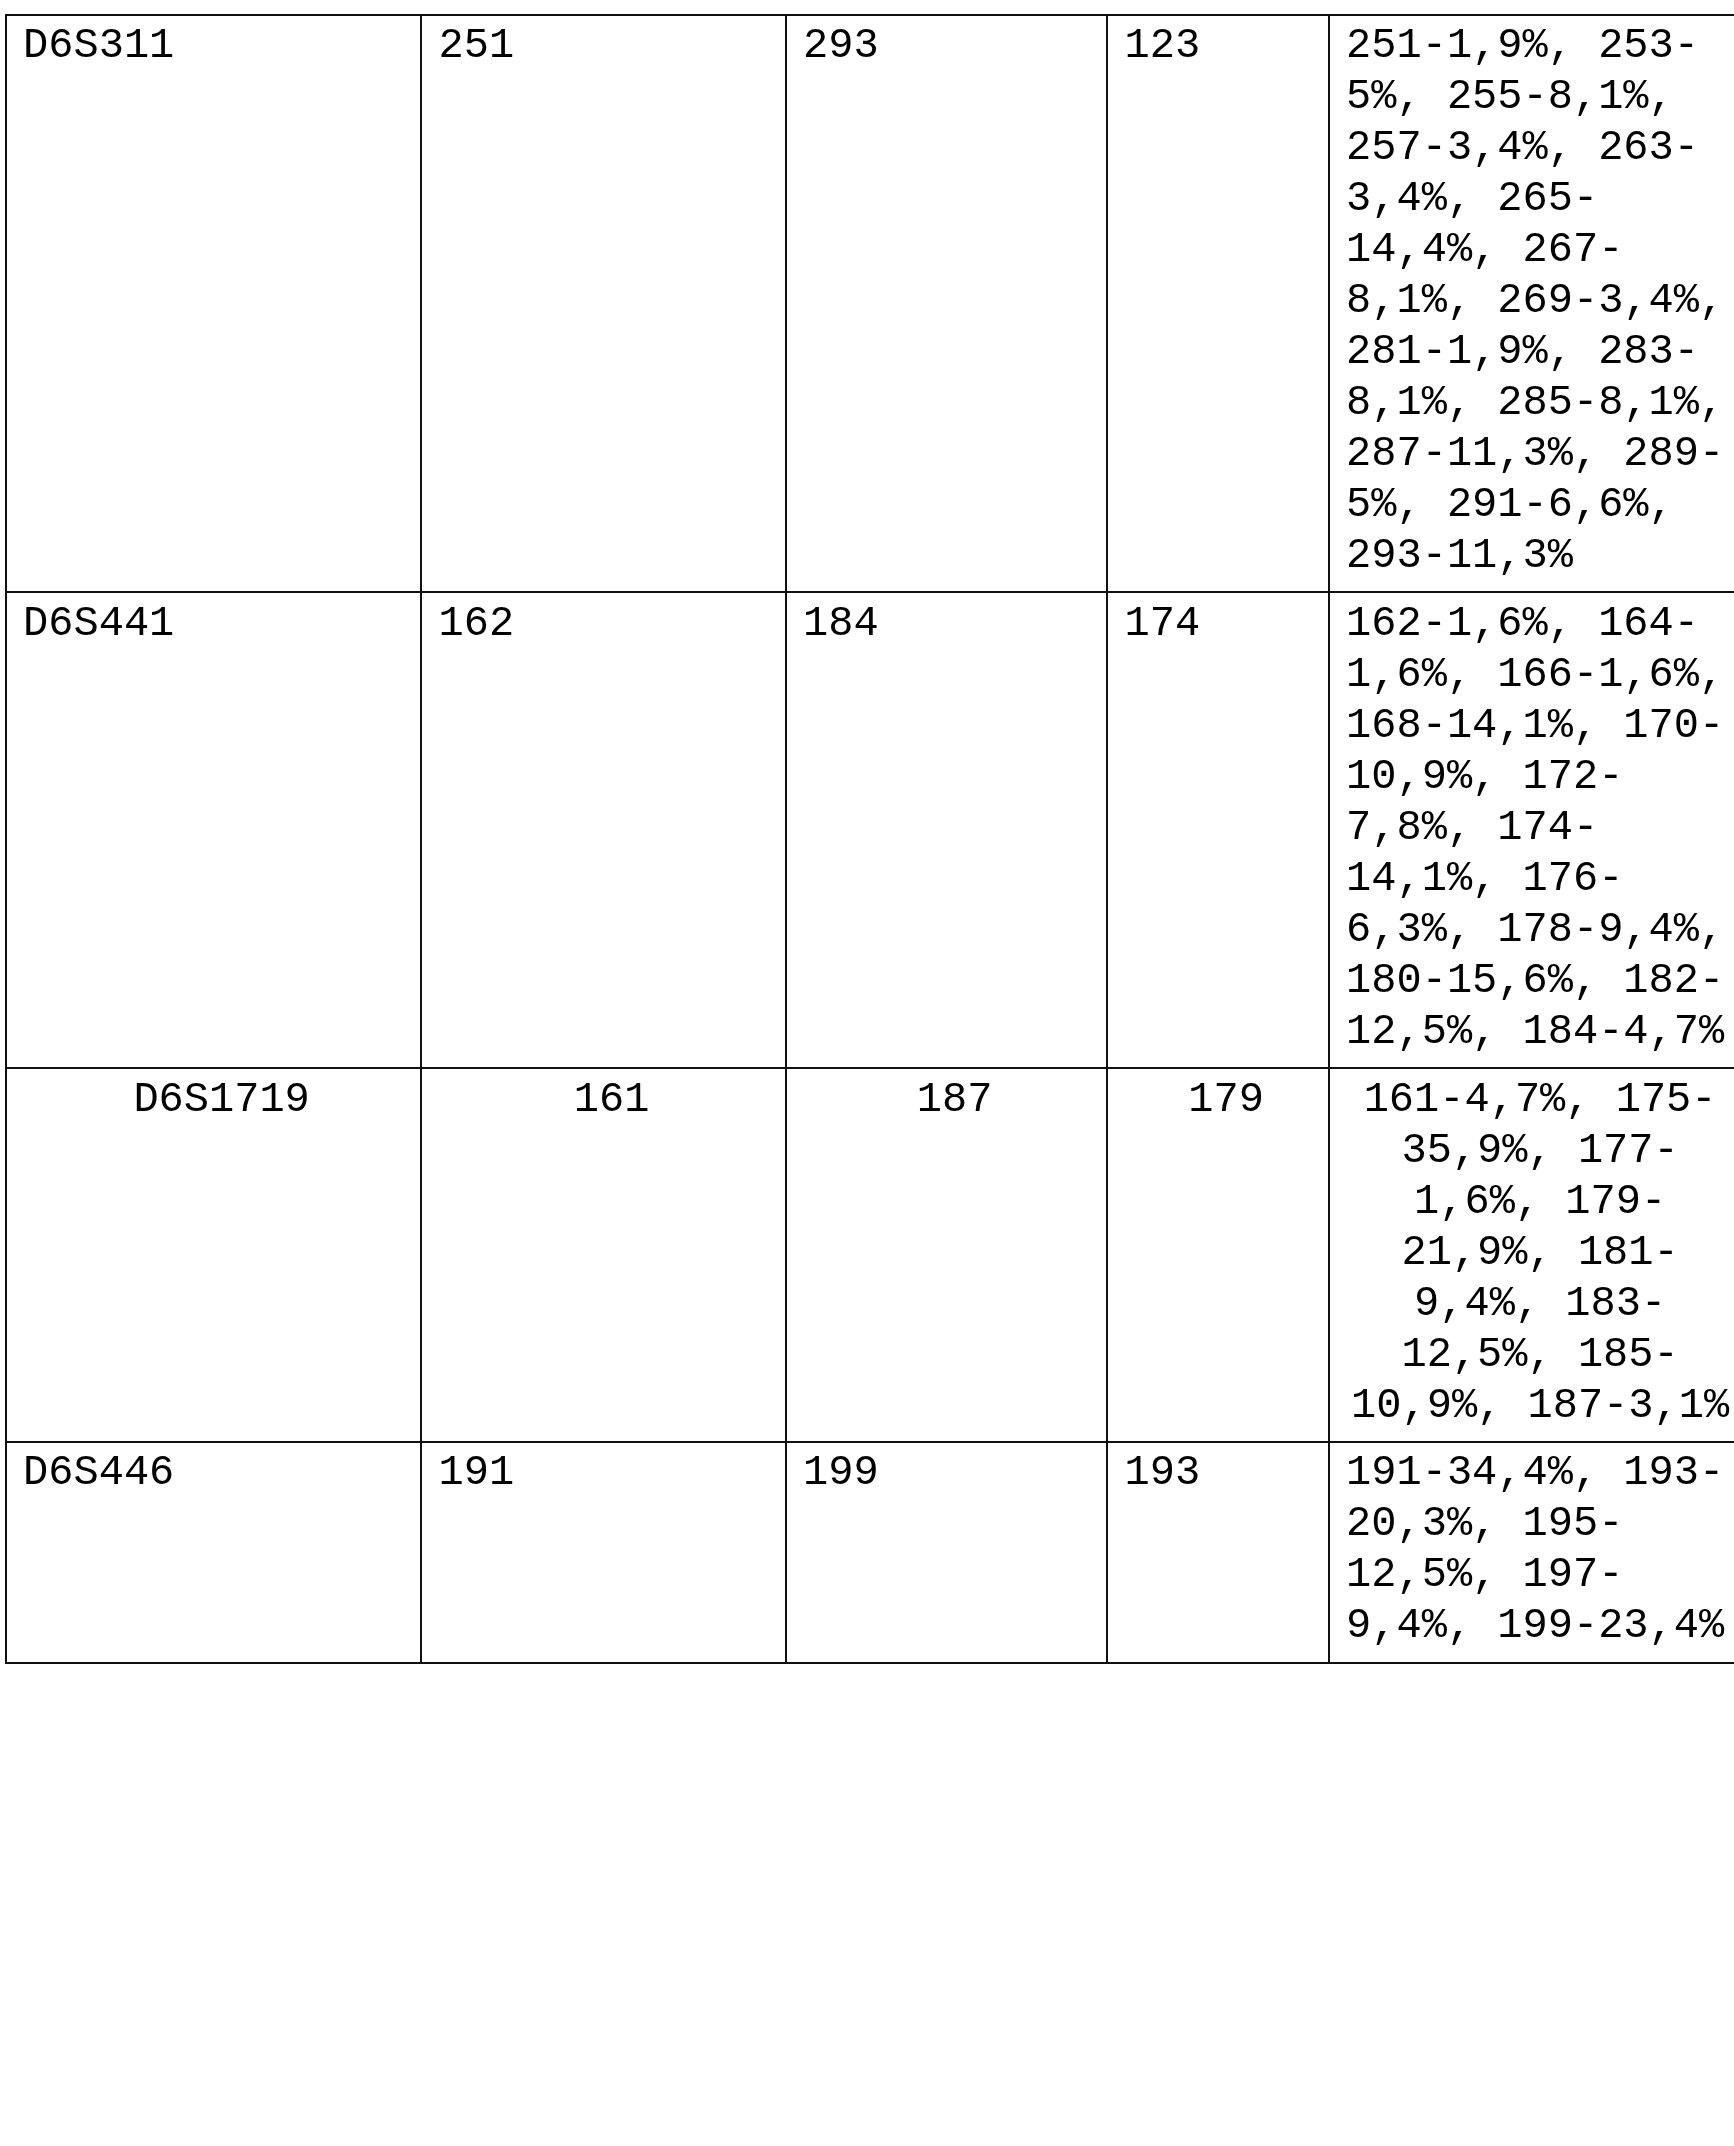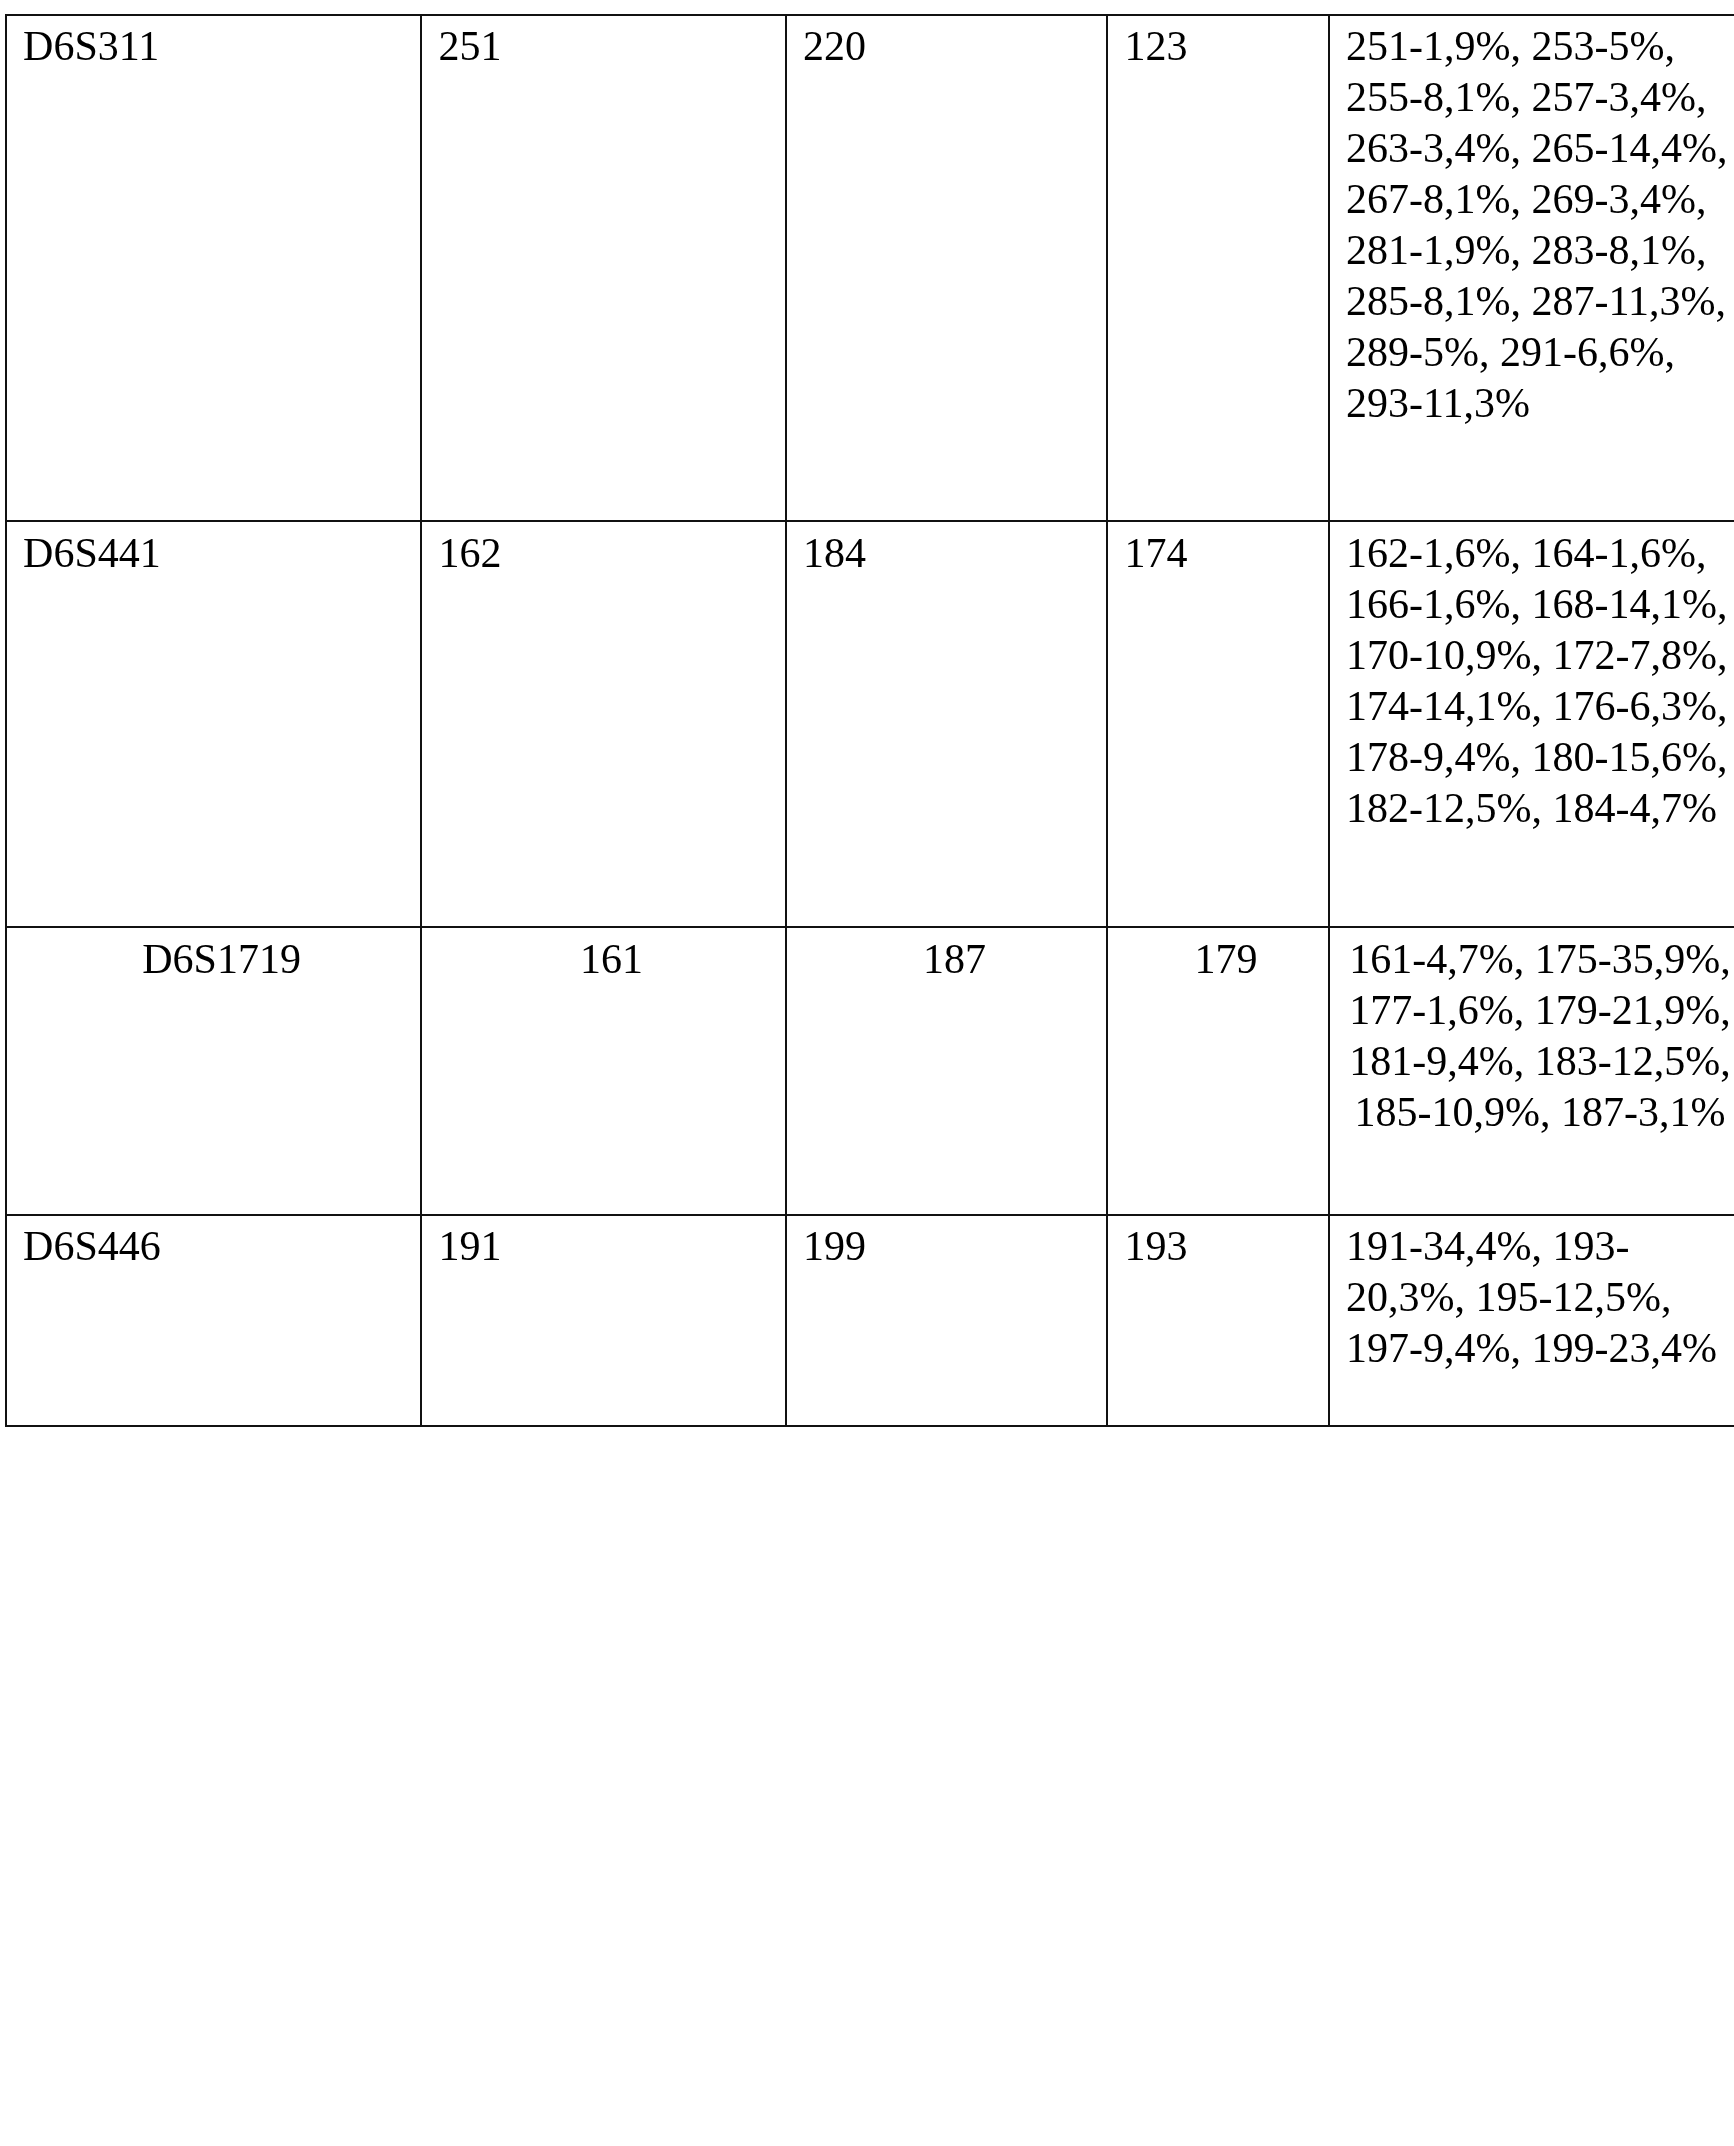--- a/index.html
+++ b/index.html
@@ -23,20 +23,21 @@
       table-layout: fixed;
       width: 1713px;
     }
     table.data-table td {
       border: 2.3px solid #111;
       vertical-align: top;
       font-size: 42px;
       line-height: 51px;
       padding: 5.5px 0 9.2px 16.5px;
       word-wrap: break-word;
+      font-family: Liberation Mono, monospace;
     }
     td.c-marker { width: 397px; }
     td.c-min    { width: 346px; margin-left: 24px; }
     td.c-max    { width: 303px; }
     td.c-mode   { width: 203px; }
     td.c-freq   { width: 388px; padding-left: 18.4px; padding-right: 9.2px; }
     tr.r0 td { height: 490px; }
     tr.r1 td { height: 389px; }
     tr.r2 td { height: 195px; }
     tr.r3 td { height: 491px; }
@@ -44,21 +45,21 @@
     tr.r5 td { height: 194px; }
   </style>
 </head>
 <body>
 
 <table class="data-table">
   <tbody>
     <tr class="r0">
       <td class="c-marker">D6S311</td>
       <td class="c-min">251</td>
-      <td class="c-max">220</td>
+      <td class="c-max">293</td>
       <td class="c-mode">123</td>
       <td class="c-freq">251-1,9%, 253-5%, 255-8,1%, 257-3,4%, 263-3,4%, 265-14,4%, 267-8,1%, 269-3,4%, 281-1,9%, 283-8,1%, 285-8,1%, 287-11,3%, 289-5%, 291-6,6%, 293-11,3%</td>
     </tr>
     <tr class="r1">
       <td class="c-marker">D6S441</td>
       <td class="c-min">162</td>
       <td class="c-max">184</td>
       <td class="c-mode">174</td>
       <td class="c-freq">162-1,6%, 164-1,6%, 166-1,6%, 168-14,1%, 170-10,9%, 172-7,8%, 174-14,1%, 176-6,3%, 178-9,4%, 180-15,6%, 182-12,5%, 184-4,7%</td>
     </tr>

